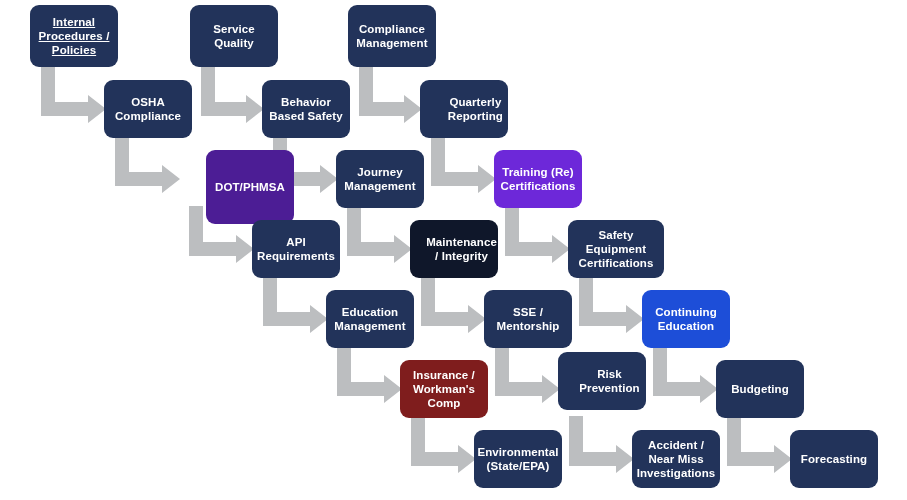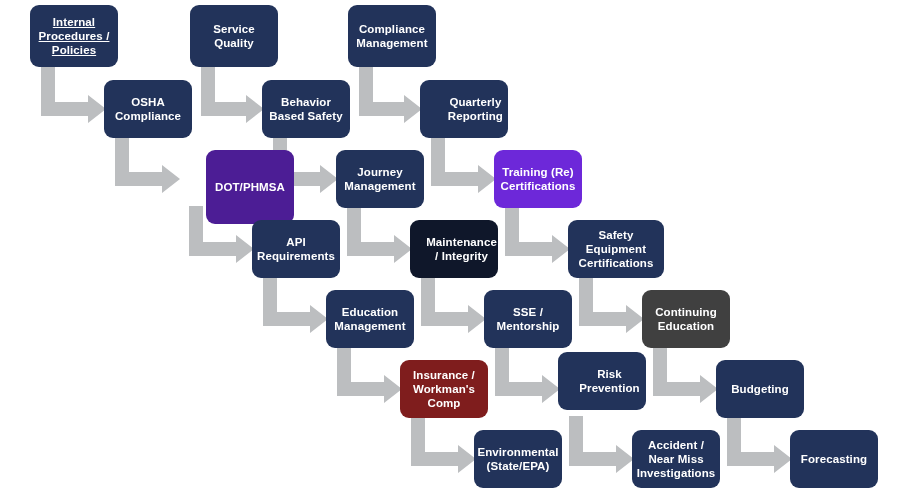--- a/index.html
+++ b/index.html
@@ -194,21 +194,21 @@
 Certifications</span>
     </div>
     <div class="node" style="left: 326px; top: 290px; width: 88px; height: 58px; background: rgb(34, 51, 90); color: rgb(255, 255, 255);">
       <span class="node-label">Education
 Management</span>
     </div>
     <div class="node" style="left: 484px; top: 290px; width: 88px; height: 58px; background: rgb(34, 51, 90); color: rgb(255, 255, 255);">
       <span class="node-label">SSE /
 Mentorship</span>
     </div>
-    <div class="node" style="left: 642px; top: 290px; width: 88px; height: 58px; background: #404040; color: rgb(255, 255, 255);">
+    <div class="node" style="left: 642px; top: 290px; width: 88px; height: 58px; background: #1d4ed8; color: rgb(255, 255, 255);">
       <span class="node-label">Continuing
 Education</span>
     </div>
     <div class="node" style="left: 400px; top: 360px; width: 88px; height: 58px; background: #7f1d1d; color: rgb(255, 255, 255);">
       <span class="node-label">Insurance /
 Workman's
 Comp</span>
     </div>
     <div class="node" style="left: 558px; top: 352px; width: 88px; height: 58px; background: rgb(34, 51, 90); color: rgb(255, 255, 255); padding-left: 20px;">
       <span class="node-label">Risk

